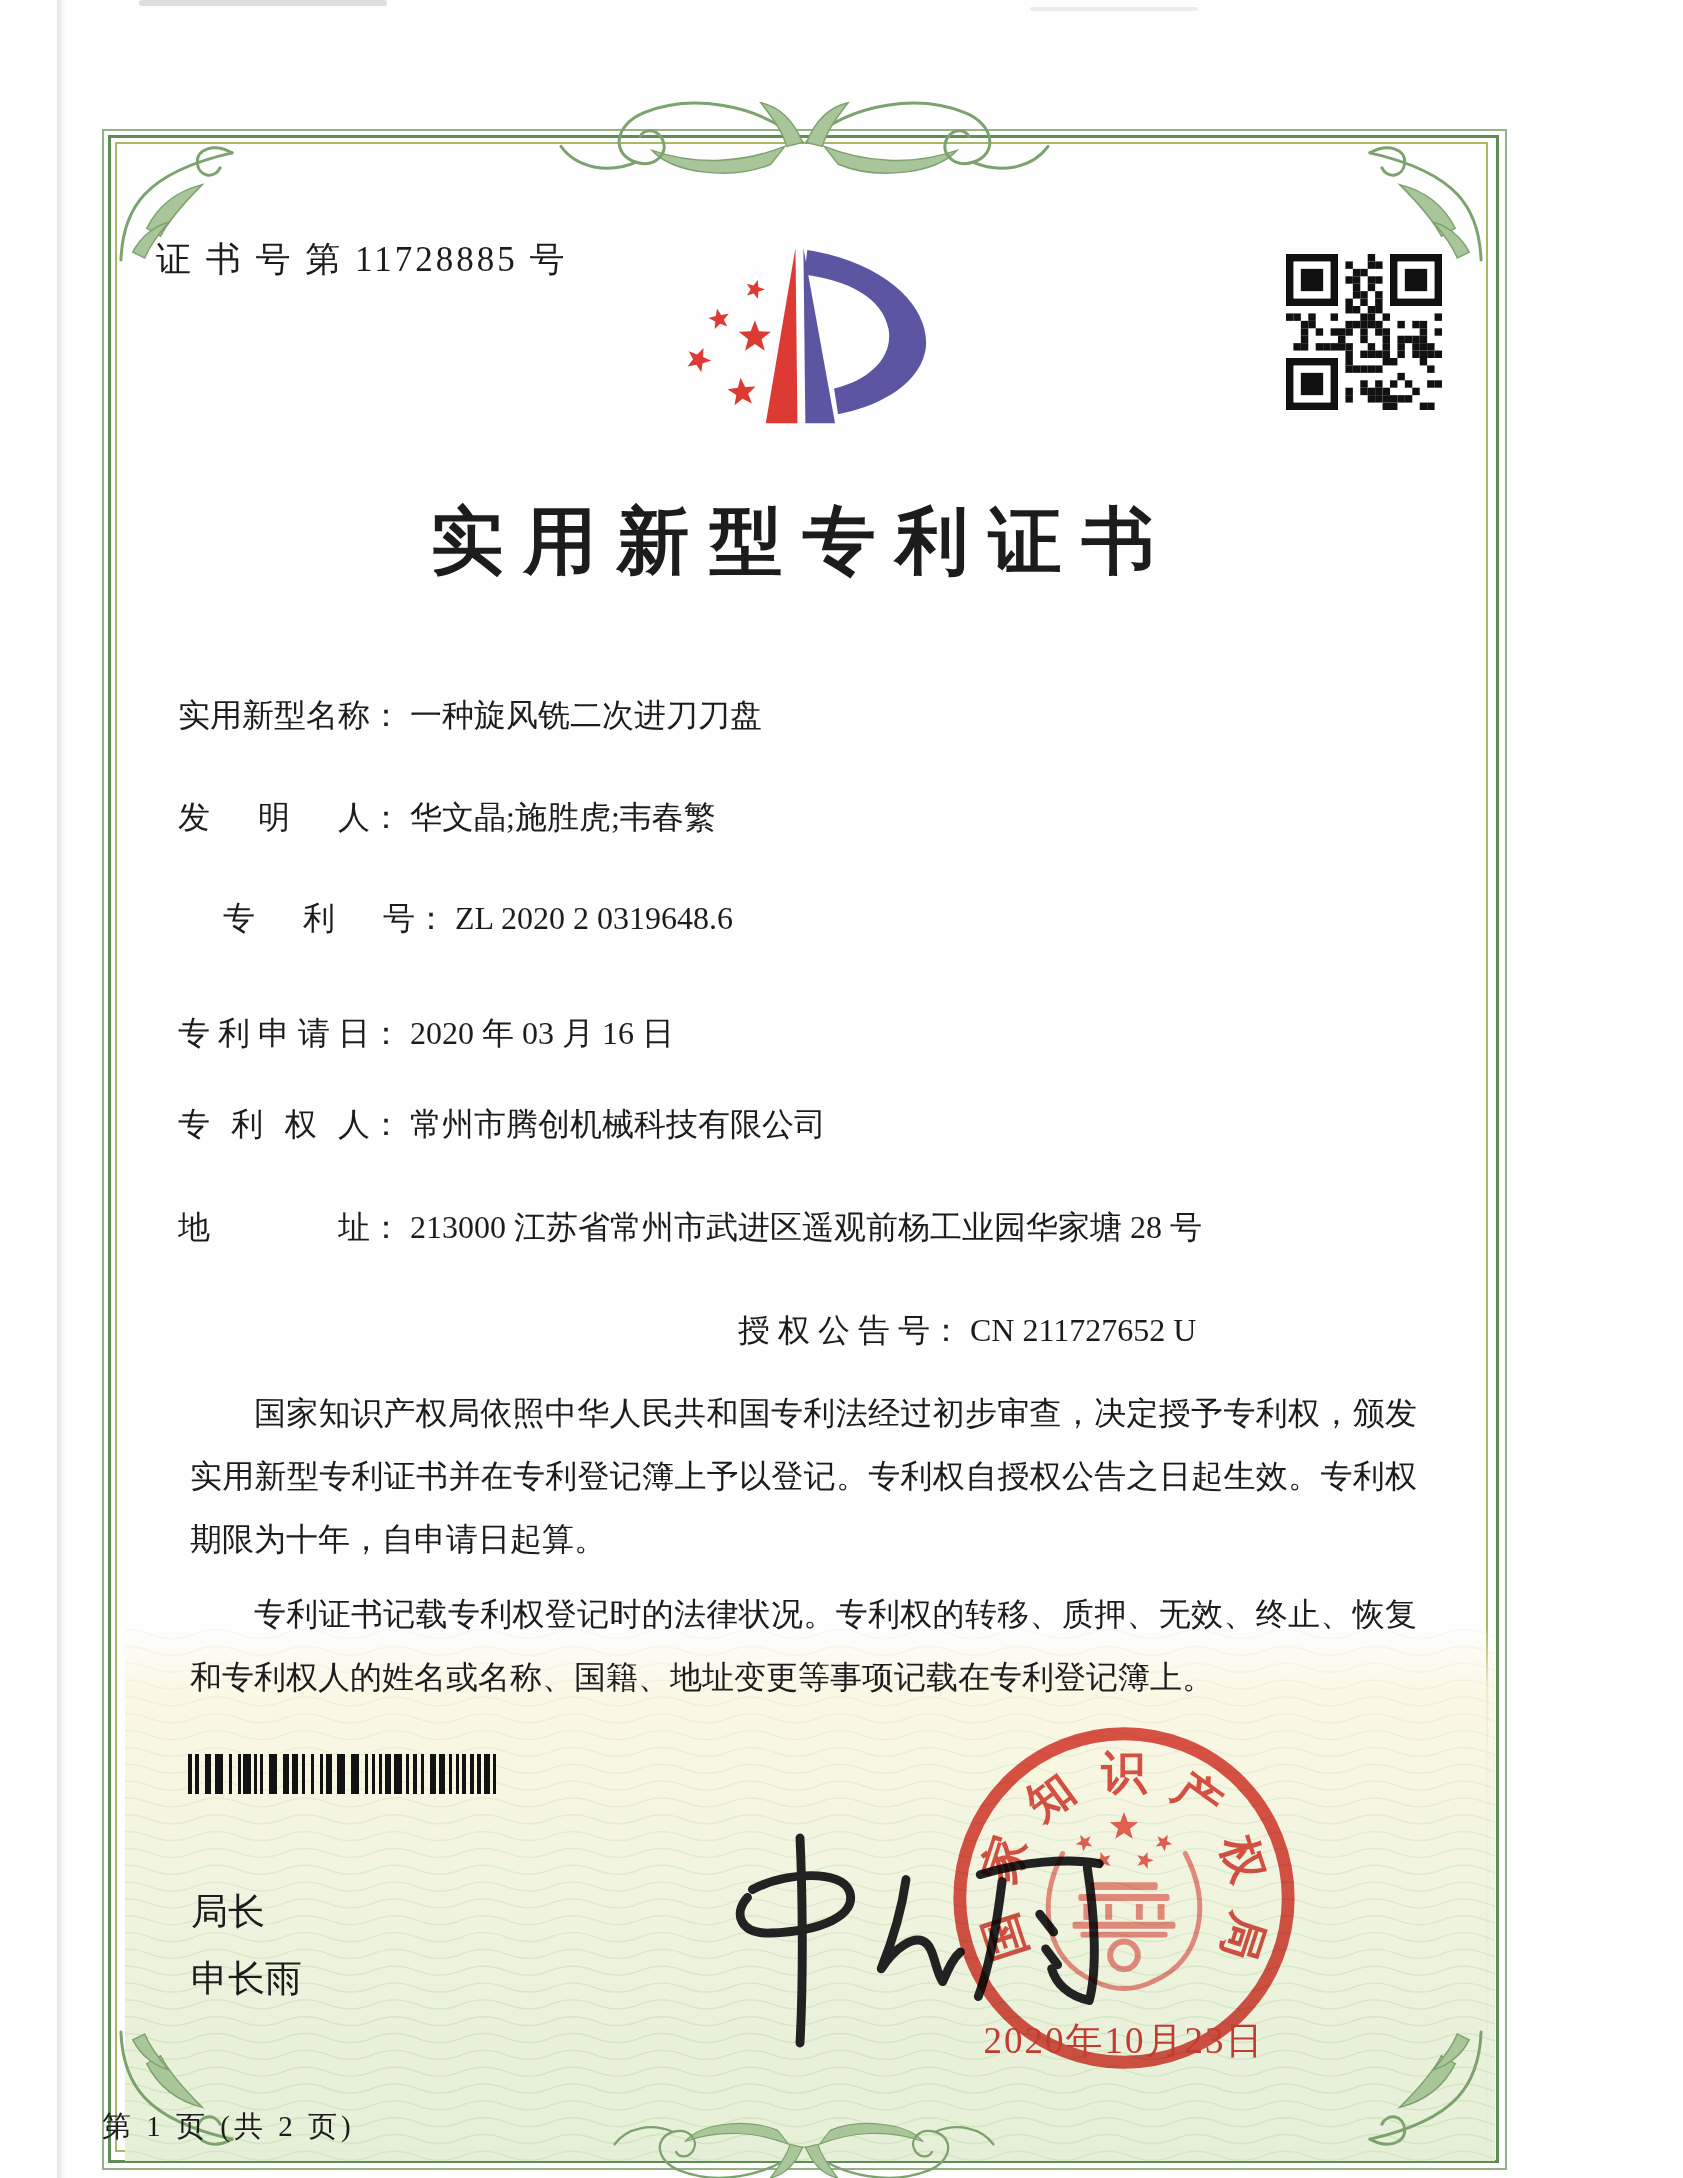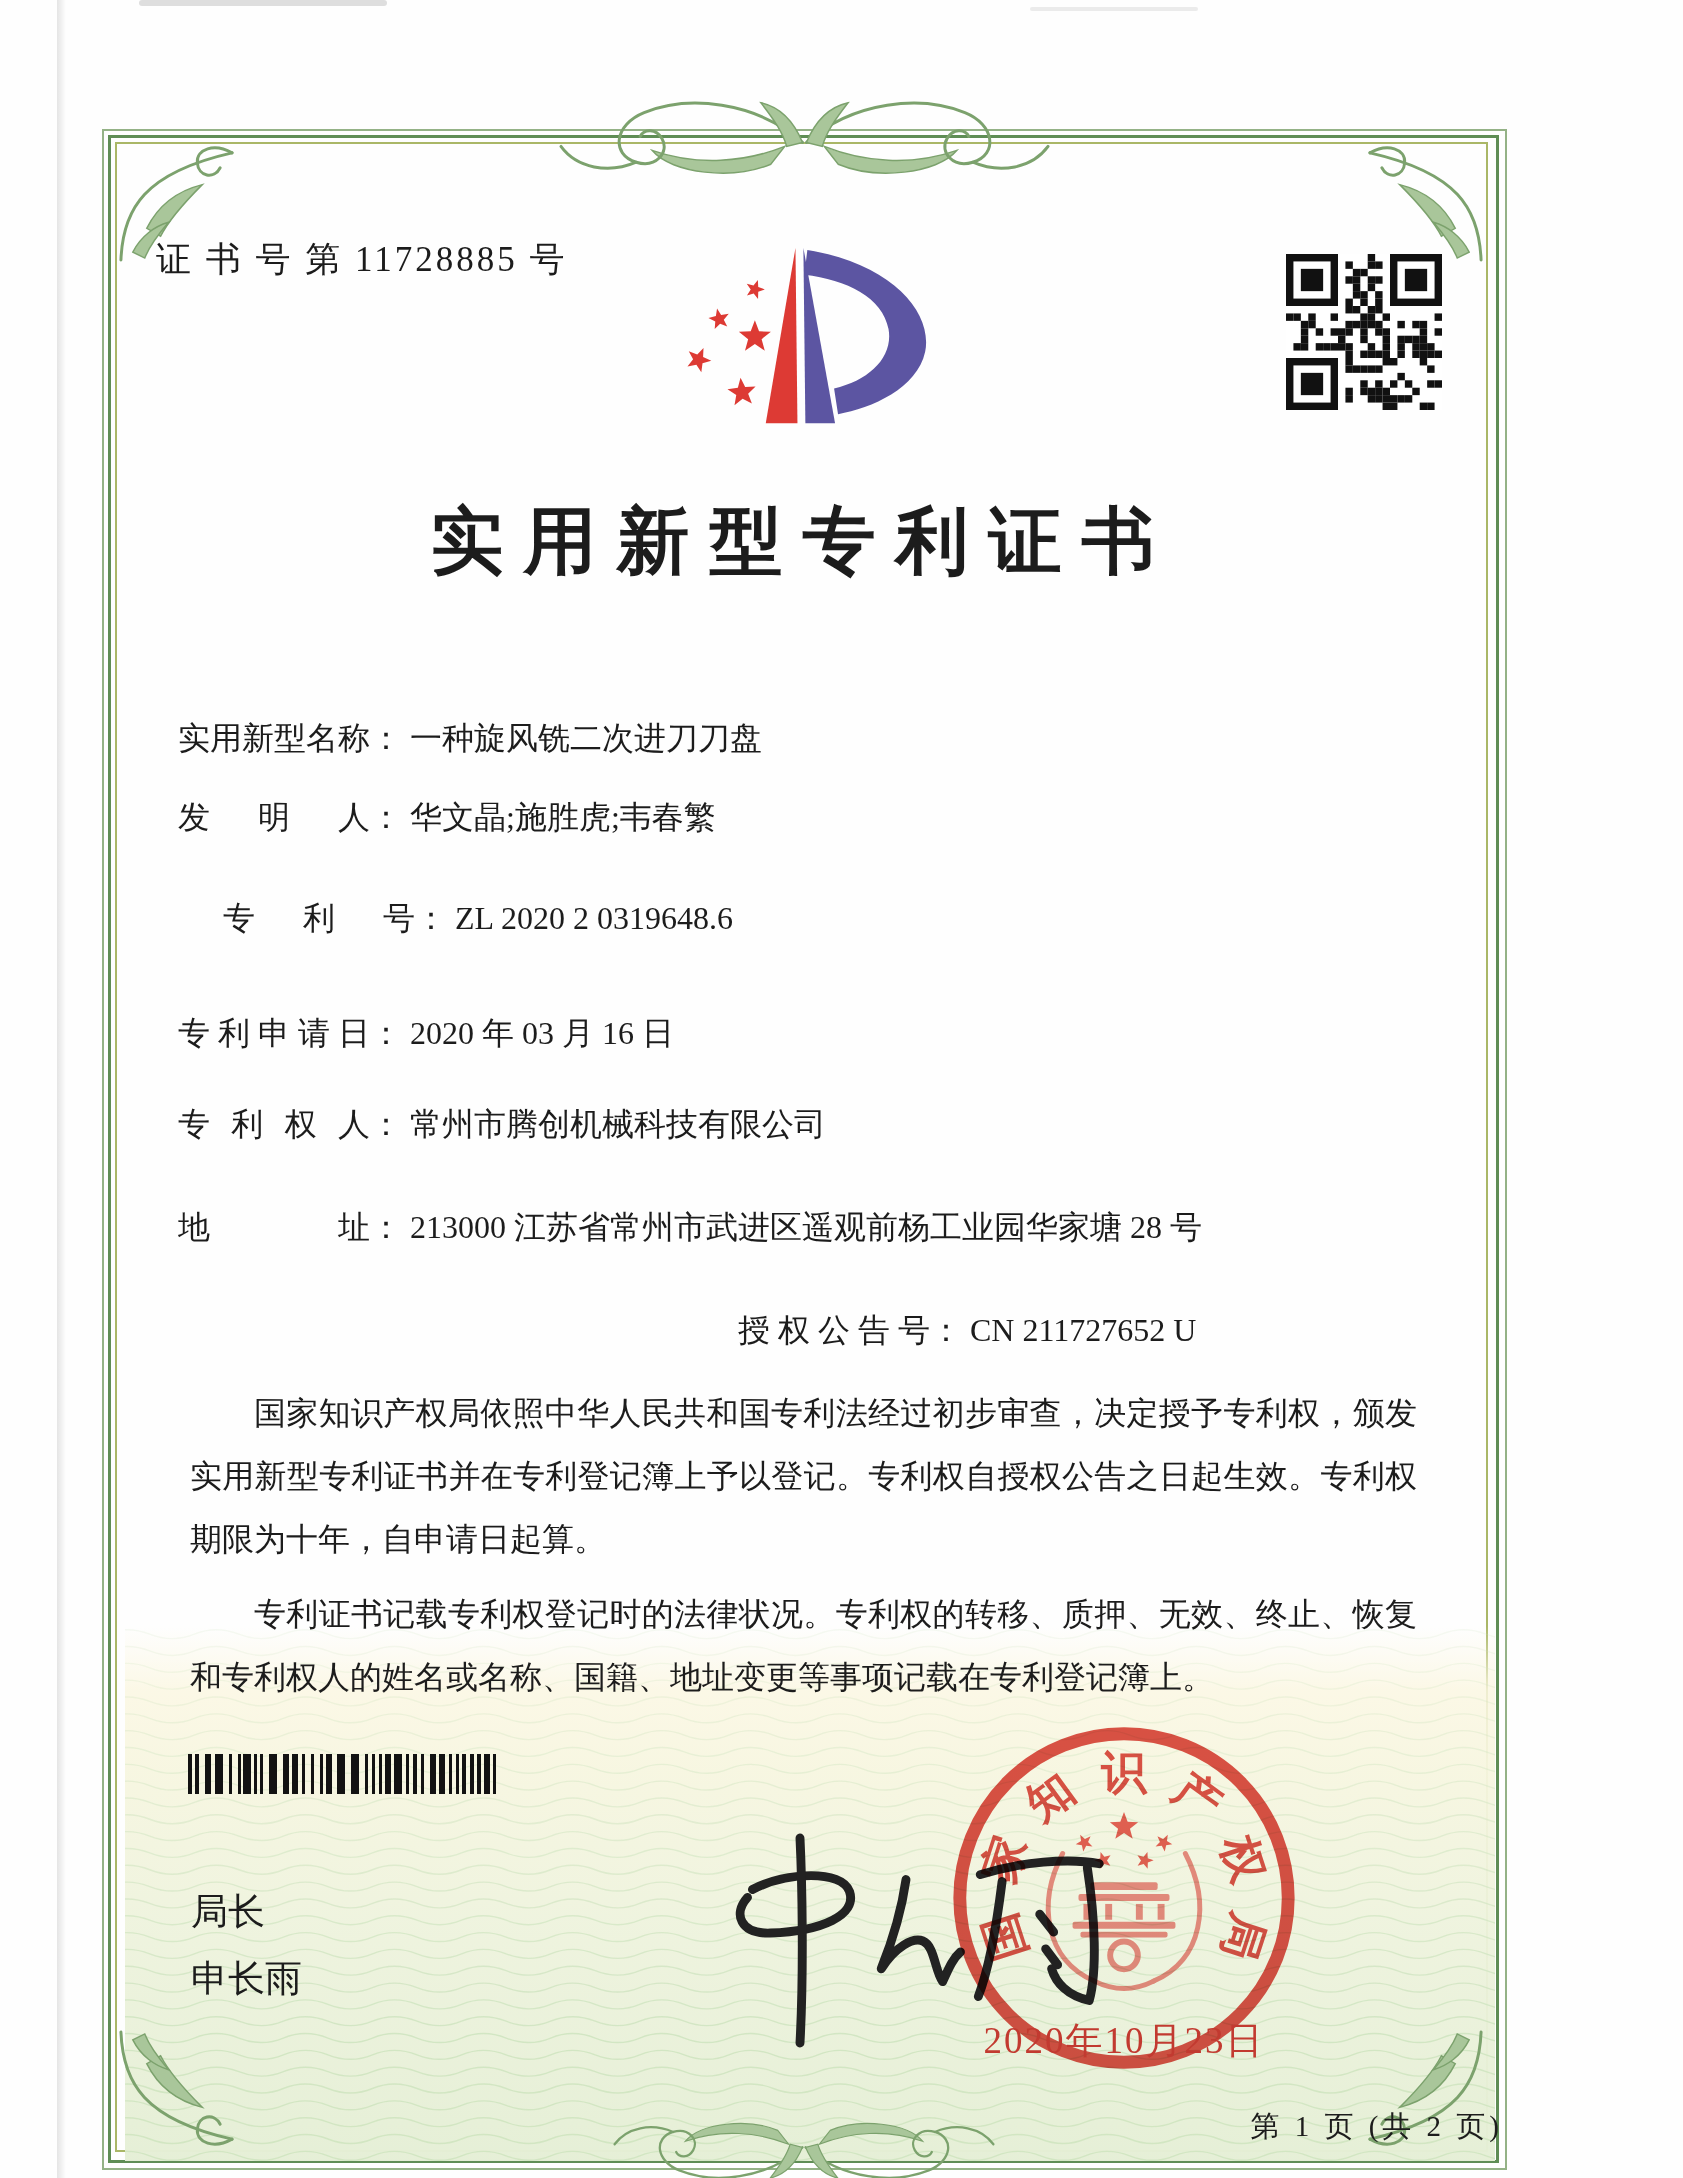--- a/index.html
+++ b/index.html
@@ -37,21 +37,21 @@
   
   .barcode{left:188px;top:1754px;width:315px;height:40px;z-index:3;}
   .barcode div{position:absolute;top:0;height:40px;background:#121212;}
   .sig-label{left:191px;font-size:37px;font-family:"Liberation Sans","DejaVu Sans",sans-serif;z-index:3;}
   .sig-svg{left:693px;top:1820px;z-index:3;}
   .sig-svg path{fill:none;stroke:#222;stroke-width:9;stroke-linecap:round;stroke-linejoin:round;}
   .seal-svg{left:941px;top:1715px;z-index:4;mix-blend-mode:multiply;opacity:.95;}
   .seal-svg text{font:bold 46px "Liberation Serif","DejaVu Serif",serif;fill:#dc4a41;}
   .seal-date{left:936px;top:2016px;width:376px;text-align:center;font-size:37px;letter-spacing:2px;
      color:#c23a30;z-index:5;}
-  .footer{left:102px;top:2107px;width:1401px;text-align:right;font-size:29px;letter-spacing:4px;z-index:3;}
+  .footer{left:102px;top:2107px;width:1401px;text-align:left;font-size:29px;letter-spacing:4px;z-index:3;}
 </style>
 </head>
 <body>
 
 <div class="page">
 
   <div class="abs edge-shadow"></div>
   <div class="abs smudge1"></div>
   <div class="abs smudge2"></div>
 
@@ -272,21 +272,21 @@
         <rect x="115.2" y="136.8" width="7.2" height="7.2" fill="#111"></rect>
         <rect x="93.60000000000001" y="144" width="7.2" height="7.2" fill="#111"></rect>
         <rect x="100.8" y="144" width="7.2" height="7.2" fill="#111"></rect>
         <rect x="129.6" y="144" width="7.2" height="7.2" fill="#111"></rect>
         <rect x="136.8" y="144" width="7.2" height="7.2" fill="#111"></rect>
       </g>
   </svg>
 
   <div class="abs doc-title">实用新型专利证书</div>
 
-  <div class="abs field-row" style="top:717px;">
+  <div class="abs field-row" style="top:694px;">
     <span class="fl">实用新型名称</span><span>：</span><span class="fv">一种旋风铣二次进刀刀盘</span>
   </div>
   <div class="abs field-row" style="top:796px;">
     <span class="fl">发　明　人</span><span>：</span><span class="fv">华文晶;施胜虎;韦春繁</span>
   </div>
   <div class="abs field-row" style="top:897px;margin-left:45px;">
     <span class="fl">专　利　号</span><span>：</span><span class="fv">ZL 2020 2 0319648.6</span>
   </div>
   <div class="abs field-row" style="top:1012px;">
     <span class="fl">专利申请日</span><span>：</span><span class="fv">2020 年 03 月 16 日</span>

